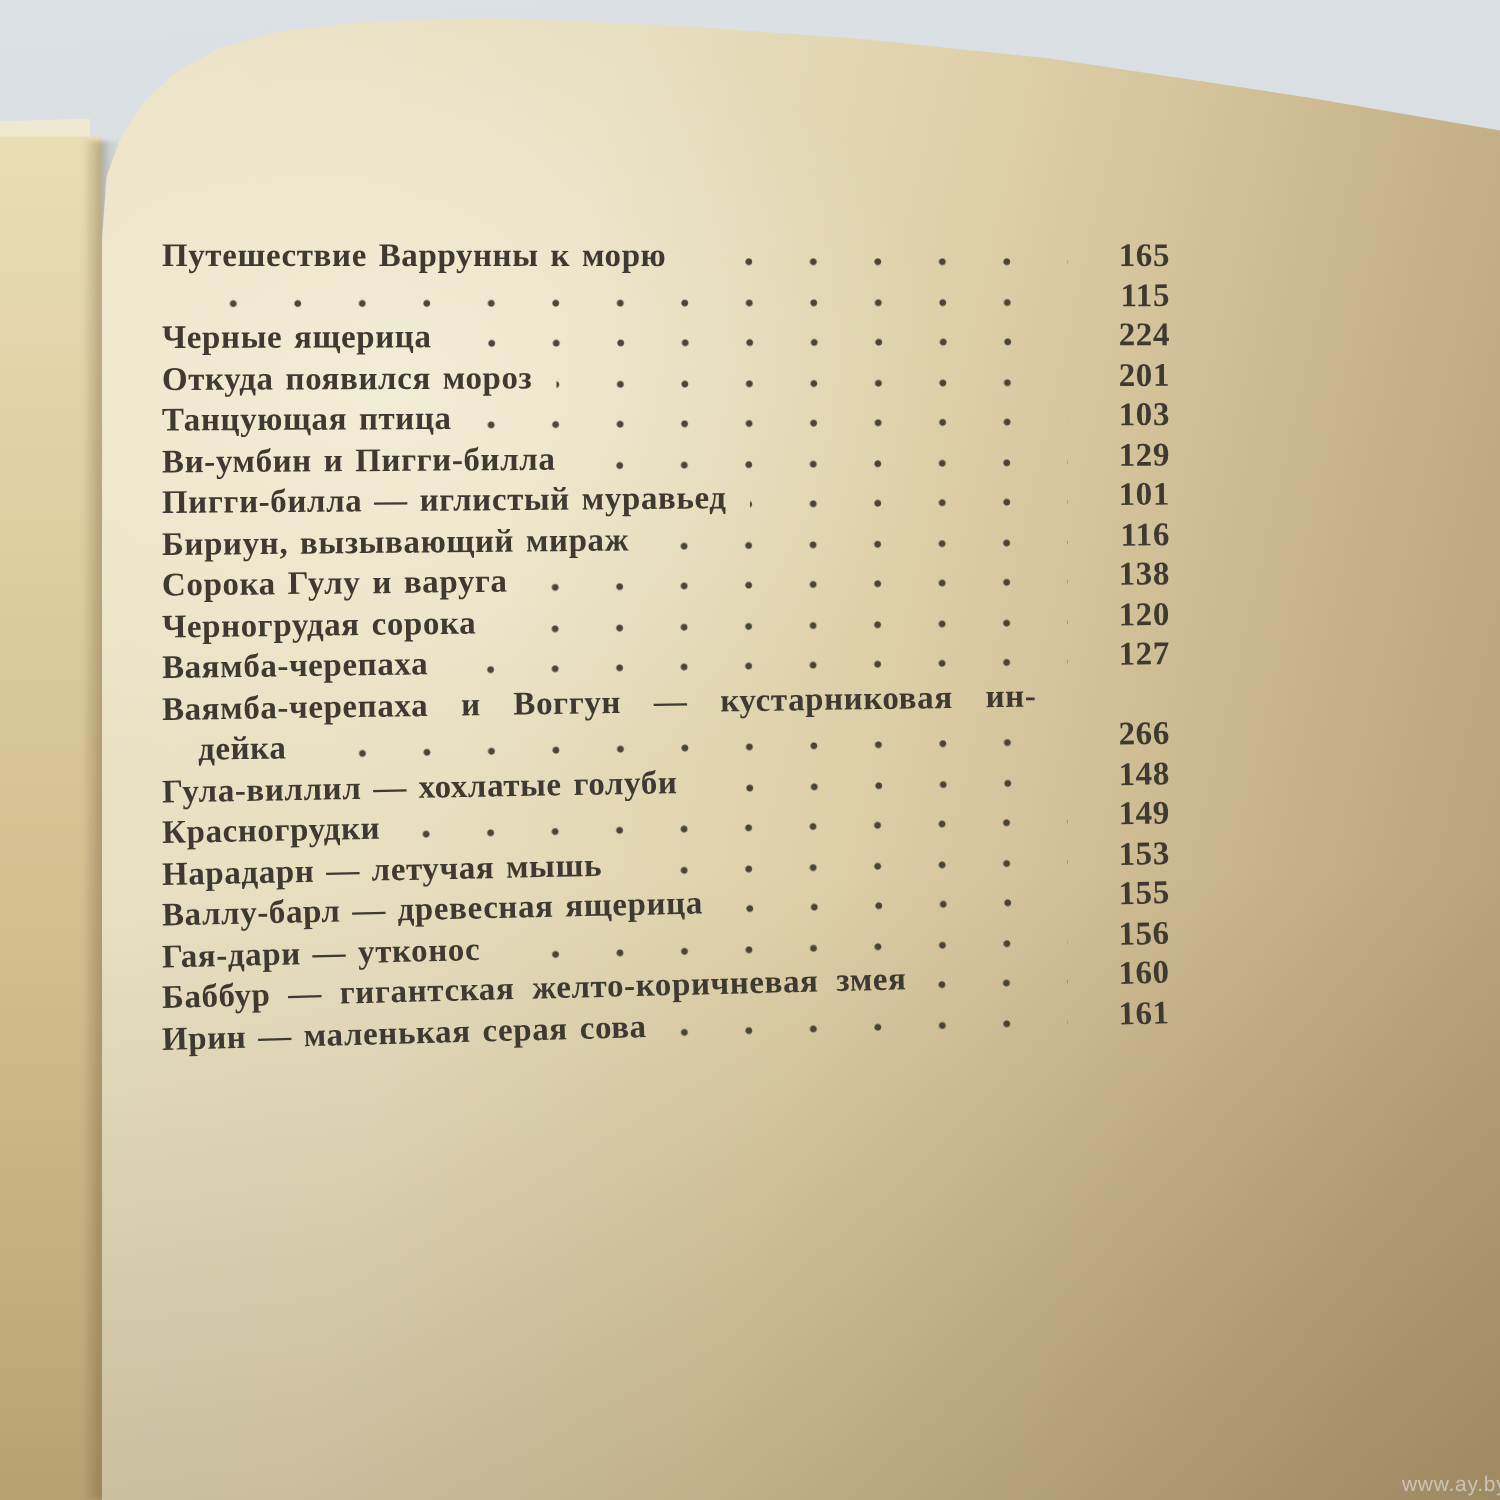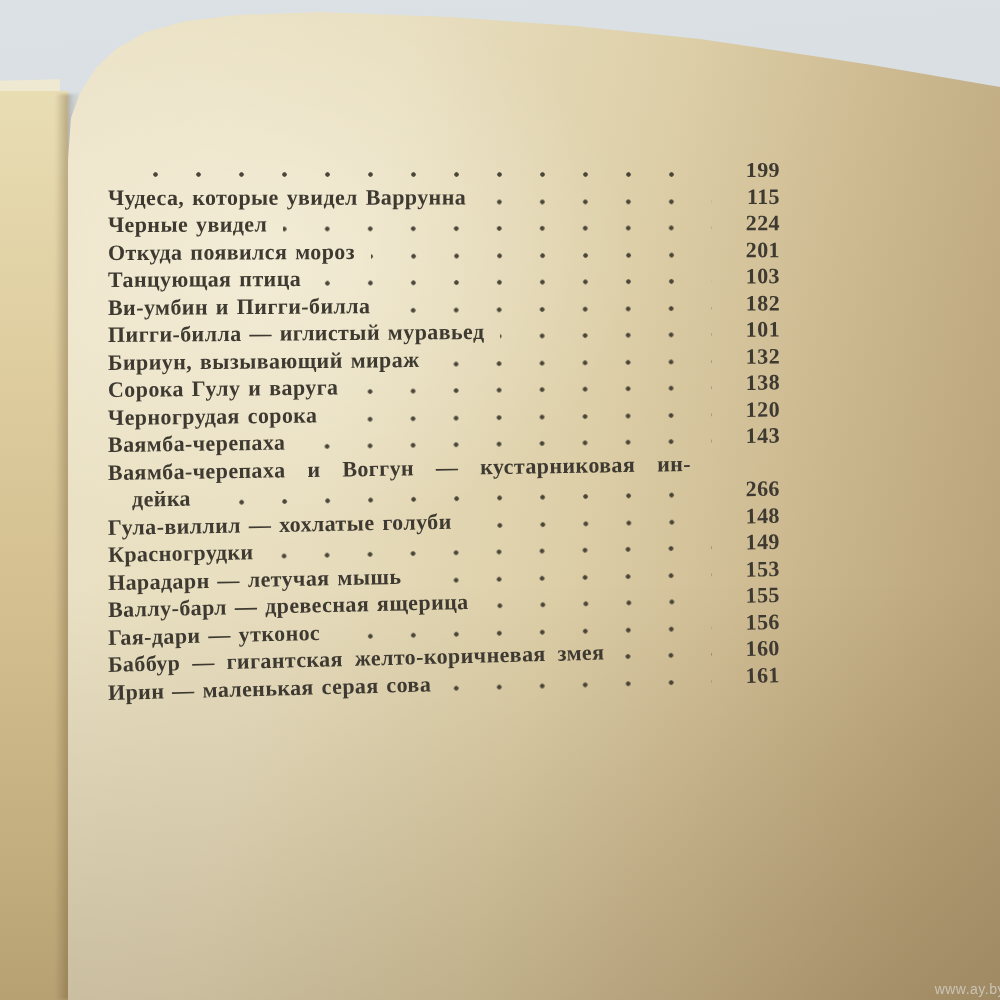--- a/index.html
+++ b/index.html
@@ -72,72 +72,72 @@
 <body>
 
 <div class="bg"></div>
 <div class="left-sliver"></div>
 <div class="left-strip"></div>
 <div class="gutter-shadow"></div>
 <div class="page"></div>
 
 <div class="toc">
   <div class="trow" style="--i:0">
+    <span class="t">Путешествие Варрунны к морю</span>
     <span class="leader"></span>
-    <span class="num">199</span>
+    <span class="num">165</span>
   </div>
   <div class="trow" style="--i:1">
-    <span class="t">Чудеса, которые увидел Варрунна</span>
     <span class="leader"></span>
     <span class="num">115</span>
   </div>
   <div class="trow" style="--i:2">
-    <span class="t">Черные увидел</span>
+    <span class="t">Черные ящерица</span>
     <span class="leader"></span>
     <span class="num">224</span>
   </div>
   <div class="trow" style="--i:3">
     <span class="t">Откуда появился мороз</span>
     <span class="leader"></span>
     <span class="num">201</span>
   </div>
   <div class="trow" style="--i:4">
     <span class="t">Танцующая птица</span>
     <span class="leader"></span>
     <span class="num">103</span>
   </div>
   <div class="trow" style="--i:5">
     <span class="t">Ви-умбин и Пигги-билла</span>
     <span class="leader"></span>
-    <span class="num">182</span>
+    <span class="num">129</span>
   </div>
   <div class="trow" style="--i:6">
     <span class="t">Пигги-билла — иглистый муравьед</span>
     <span class="leader"></span>
     <span class="num">101</span>
   </div>
   <div class="trow" style="--i:7">
     <span class="t">Бириун, вызывающий мираж</span>
     <span class="leader"></span>
-    <span class="num">132</span>
+    <span class="num">116</span>
   </div>
   <div class="trow" style="--i:8">
     <span class="t">Сорока Гулу и варуга</span>
     <span class="leader"></span>
     <span class="num">138</span>
   </div>
   <div class="trow" style="--i:9">
     <span class="t">Черногрудая сорока</span>
     <span class="leader"></span>
     <span class="num">120</span>
   </div>
   <div class="trow" style="--i:10">
     <span class="t">Ваямба-черепаха</span>
     <span class="leader"></span>
-    <span class="num">143</span>
+    <span class="num">127</span>
   </div>
   <div class="trow" style="--i:11">
     <span class="t justify">Ваямба-черепаха и Воггун — кустарниковая ин-</span>
   </div>
   <div class="trow" style="--i:12">
     <span class="t indent">дейка</span>
     <span class="leader"></span>
     <span class="num">266</span>
   </div>
   <div class="trow" style="--i:13">

